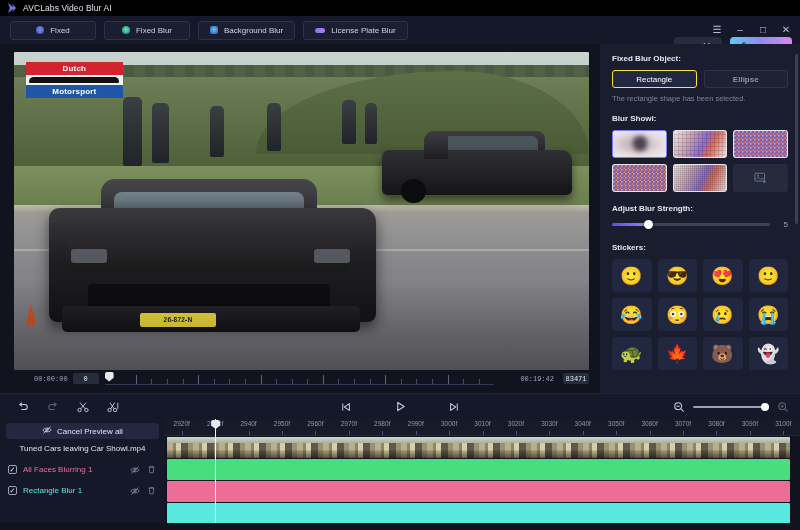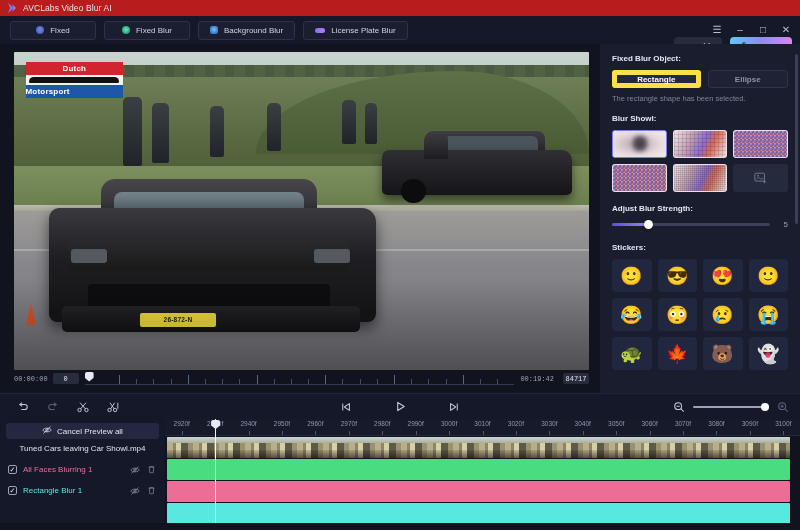--- a/index.html
+++ b/index.html
@@ -6,21 +6,21 @@
   html, body {
     width: 800px; height: 530px;
     background: #11141f;
     font-family: "Liberation Sans", sans-serif;
     overflow: hidden;
     color: #d6dae6;
   }
   .app { position: relative; width: 800px; height: 530px; background: #11141f; }
 
   
-  .titlebar { height: 16px; display: flex; align-items: center; padding: 0 6px; background: #b91c1c; }
+  .titlebar { height: 16px; display: flex; align-items: center; padding: 0 6px; background: #000000; }
   .logo-mark { width: 12px; height: 12px; margin-right: 5px; position: relative; }
   .logo-mark svg { display: block; }
   .app-title { font-size: 8.5px; color: #e3e6f0; letter-spacing: .1px; }
 
   
   .topbar { height: 28px; display: flex; align-items: center; padding: 0 10px; background: #151828; position: relative; }
   .tabs { display: flex; align-items: center; gap: 8px; }
   .tab {
     height: 19px; min-width: 86px; padding: 0 11px;
     border: 1px solid #2c3247; border-radius: 3px;
@@ -101,48 +101,48 @@
   .car-2 .r { position: absolute; left: 22%; right: 14%; top: 4%; height: 36%; background: linear-gradient(180deg,#3d3d43 0%,#1d1d21 100%); border-radius: 10px 8px 0 0; }
   .car-2 .g { position: absolute; left: 26%; right: 18%; top: 10%; height: 24%; background: #4e5a61; border-radius: 6px 6px 0 0; opacity:.85;}
   .wheel { position: absolute; bottom: 2%; width: 13%; height: 32%; background: #0c0c0e; border-radius: 50%; }
   .wheel.l { left: 10%; } .wheel.r { right: 12%; }
 
   
   .sign { position: absolute; left: 2%; top: 3%; width: 17%; }
   .sign .s1 { background: #d2242f; color: #fff; font-size: 8px; font-weight: bold; text-align: center; padding: 2px 0; letter-spacing:.2px; }
   .sign .smid { background: #f2f2ef; height: 10px; position: relative; overflow: hidden; }
   .sign .smid::before { content:''; position:absolute; left:4%; right:4%; top:2px; height:6px; background:#111; border-radius: 7px 7px 2px 2px; }
-  .sign .s2 { background: #1e57a8; color: #fff; font-size: 8px; font-weight: bold; text-align: left; padding: 2px 0; letter-spacing:.2px; }
+  .sign .s2 { background: #1e57a8; color: #fff; font-size: 8px; font-weight: bold; text-align: center; padding: 2px 0; letter-spacing:.2px; }
 
   
   .person { position: absolute; background: linear-gradient(180deg,#3a3f42 0%,#20242a 100%); border-radius: 5px 5px 2px 2px; }
 
   
   .cone { position: absolute; left: 2%; bottom: 14%; width: 10px; height: 0;
     border-left: 5px solid transparent; border-right: 5px solid transparent; border-bottom: 22px solid #d1522a; }
 
   
   .scrubrow { position: absolute; left: 14px; bottom: 6px; width: 575px; height: 17px; display: flex; align-items: center; }
-  .tc { font-size: 7px; color: #9aa2b8; font-family: "Liberation Mono", monospace; }
+  .tc { font-size: 7px; color: #9aa2b8; font-family: "Liberation Mono", monospace; margin-left: 20px; }
   .framebox { height: 11px; min-width: 26px; background: #272c3d; border-radius: 2px; margin: 0 0 0 5px;
               font-size: 7px; color: #dfe3ee; display: flex; align-items: center; justify-content: center; font-family:"Liberation Mono",monospace;}
   .ruler-mini { flex: 1; height: 12px; margin: 0 6px; position: relative; border-bottom: 1px solid #333a50; }
   .ruler-mini .tick { position: absolute; bottom: 0; width: 1px; height: 5px; background: #444b63; }
   .ruler-mini .tick.big { height: 9px; background: #5a627c; }
   .ph-head { position: absolute; left: 0; top: -1px; width: 9px; height: 10px; background: #e8eaf2;
              border-radius: 2px 2px 0 0; clip-path: polygon(0 0,100% 0,100% 62%,50% 100%,0 62%); }
   .right-tc { display: flex; align-items: center; gap: 4px; }
 
   
   .rpanel { width: 200px; height: 349px; background: #191d2e; padding: 10px 12px 0 12px; position: relative; overflow: hidden; }
   .rlabel { font-size: 8px; color: #e4e7f1; margin-bottom: 7px; font-weight: bold; }
   .seg { display: flex; gap: 7px; margin-bottom: 6px; }
   .seg div { flex: 1; height: 18px; border-radius: 3px; display: flex; align-items: center; justify-content: center;
              font-size: 8px; cursor: pointer; font-weight: bold; }
-  .seg .on { background: #232841; border: 5px solid #fde047; color: #fff; font-weight: bold; }
+  .seg .on { background: #232841; border: 1px solid #fde047; color: #fff; font-weight: normal; }
   .seg .off { background: #1e2234; border: 1px solid #2e3447; color: #8b92a8; }
   .hint { font-size: 7.5px; color: #7d8499; margin-bottom: 11px; }
 
   .bgrid { display: grid; grid-template-columns: repeat(3, 1fr); gap: 6px; margin-bottom: 12px; }
   .bt { height: 28px; border-radius: 3px; background: #e9e3e6; overflow: hidden; position: relative; border: 1px solid transparent; }
   .bt.sel { border-color: #7a7ff0; }
   .bt.add { background: #252a3d; display: flex; align-items: center; justify-content: center; color: #6f7790; }
 
   .blur-a { position:absolute; inset:0; background: radial-gradient(ellipse at 45% 50%, #b9a3ad 0%, #e6dcdf 60%, #f1ecee 100%); filter: blur(1px); }
   .blur-a::after { content:''; position:absolute; left:38%; top:18%; width:26%; height:60%; background:#4b4450; border-radius:40%; filter: blur(2px);}
@@ -344,21 +344,21 @@
             <span class="tick big" style="left:72%"></span>
             <span class="tick" style="left:76%"></span>
           <span class="tick" style="left:80%"></span>
             <span class="tick" style="left:84%"></span>
             <span class="tick big" style="left:88%"></span>
           <span class="tick" style="left:92%"></span>
             <span class="tick" style="left:96%"></span>
         </div>
         <span class="right-tc">
           <span class="tc">00:19:42</span>
-          <span class="framebox">84717</span>
+          <span class="framebox">83471</span>
         </span>
       </div>
     </div>
 
     <div class="rpanel">
       <div class="rlabel">Fixed Blur Object:</div>
       <div class="seg">
         <div class="on">Rectangle</div>
         <div class="off">Ellipse</div>
       </div>

